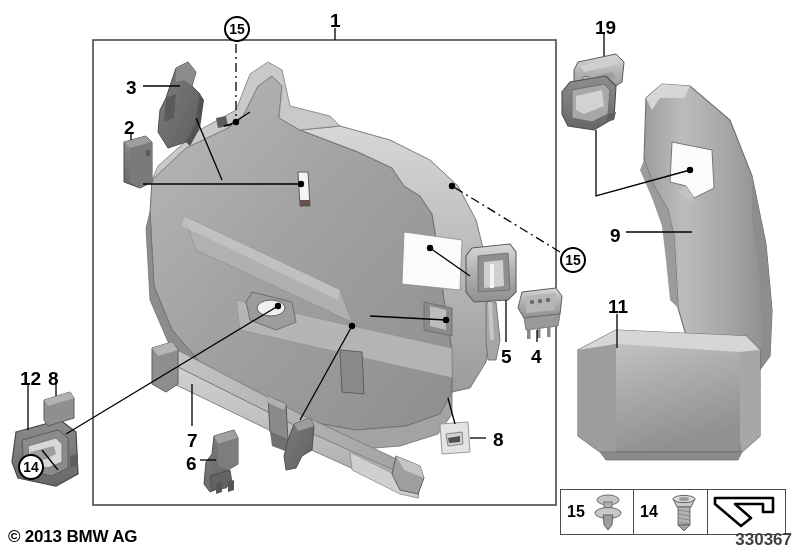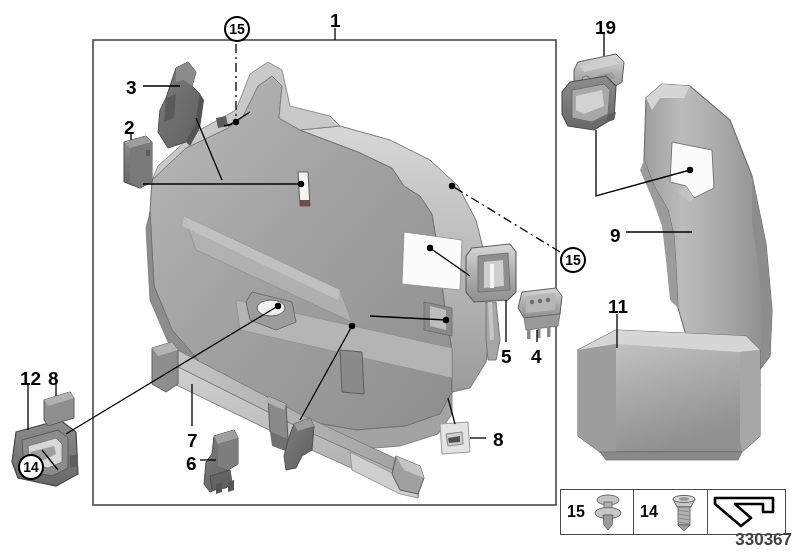--- a/index.html
+++ b/index.html
@@ -406,15 +406,16 @@
       </svg>
     </div>
     <div class="legendcell c3">
       <span class="legendnum"></span>
       <svg class="legendicon" width="70" height="40" viewBox="0 0 70 40" style="right:4px;top:2px;">
         <path d="M4,6 L62,6 L62,20 L52,20 L52,12 L24,12 L40,26 L30,34 L4,12 Z" fill="#ffffff" stroke="#000000" stroke-width="2.6" stroke-linejoin="round"></path>
       </svg>
     </div>
   </div>
 
+  <div class="copyright">© 2013 BMW AG</div>
   <div class="diagnum">330367</div>
 
 </div>
 
 </body></html>

